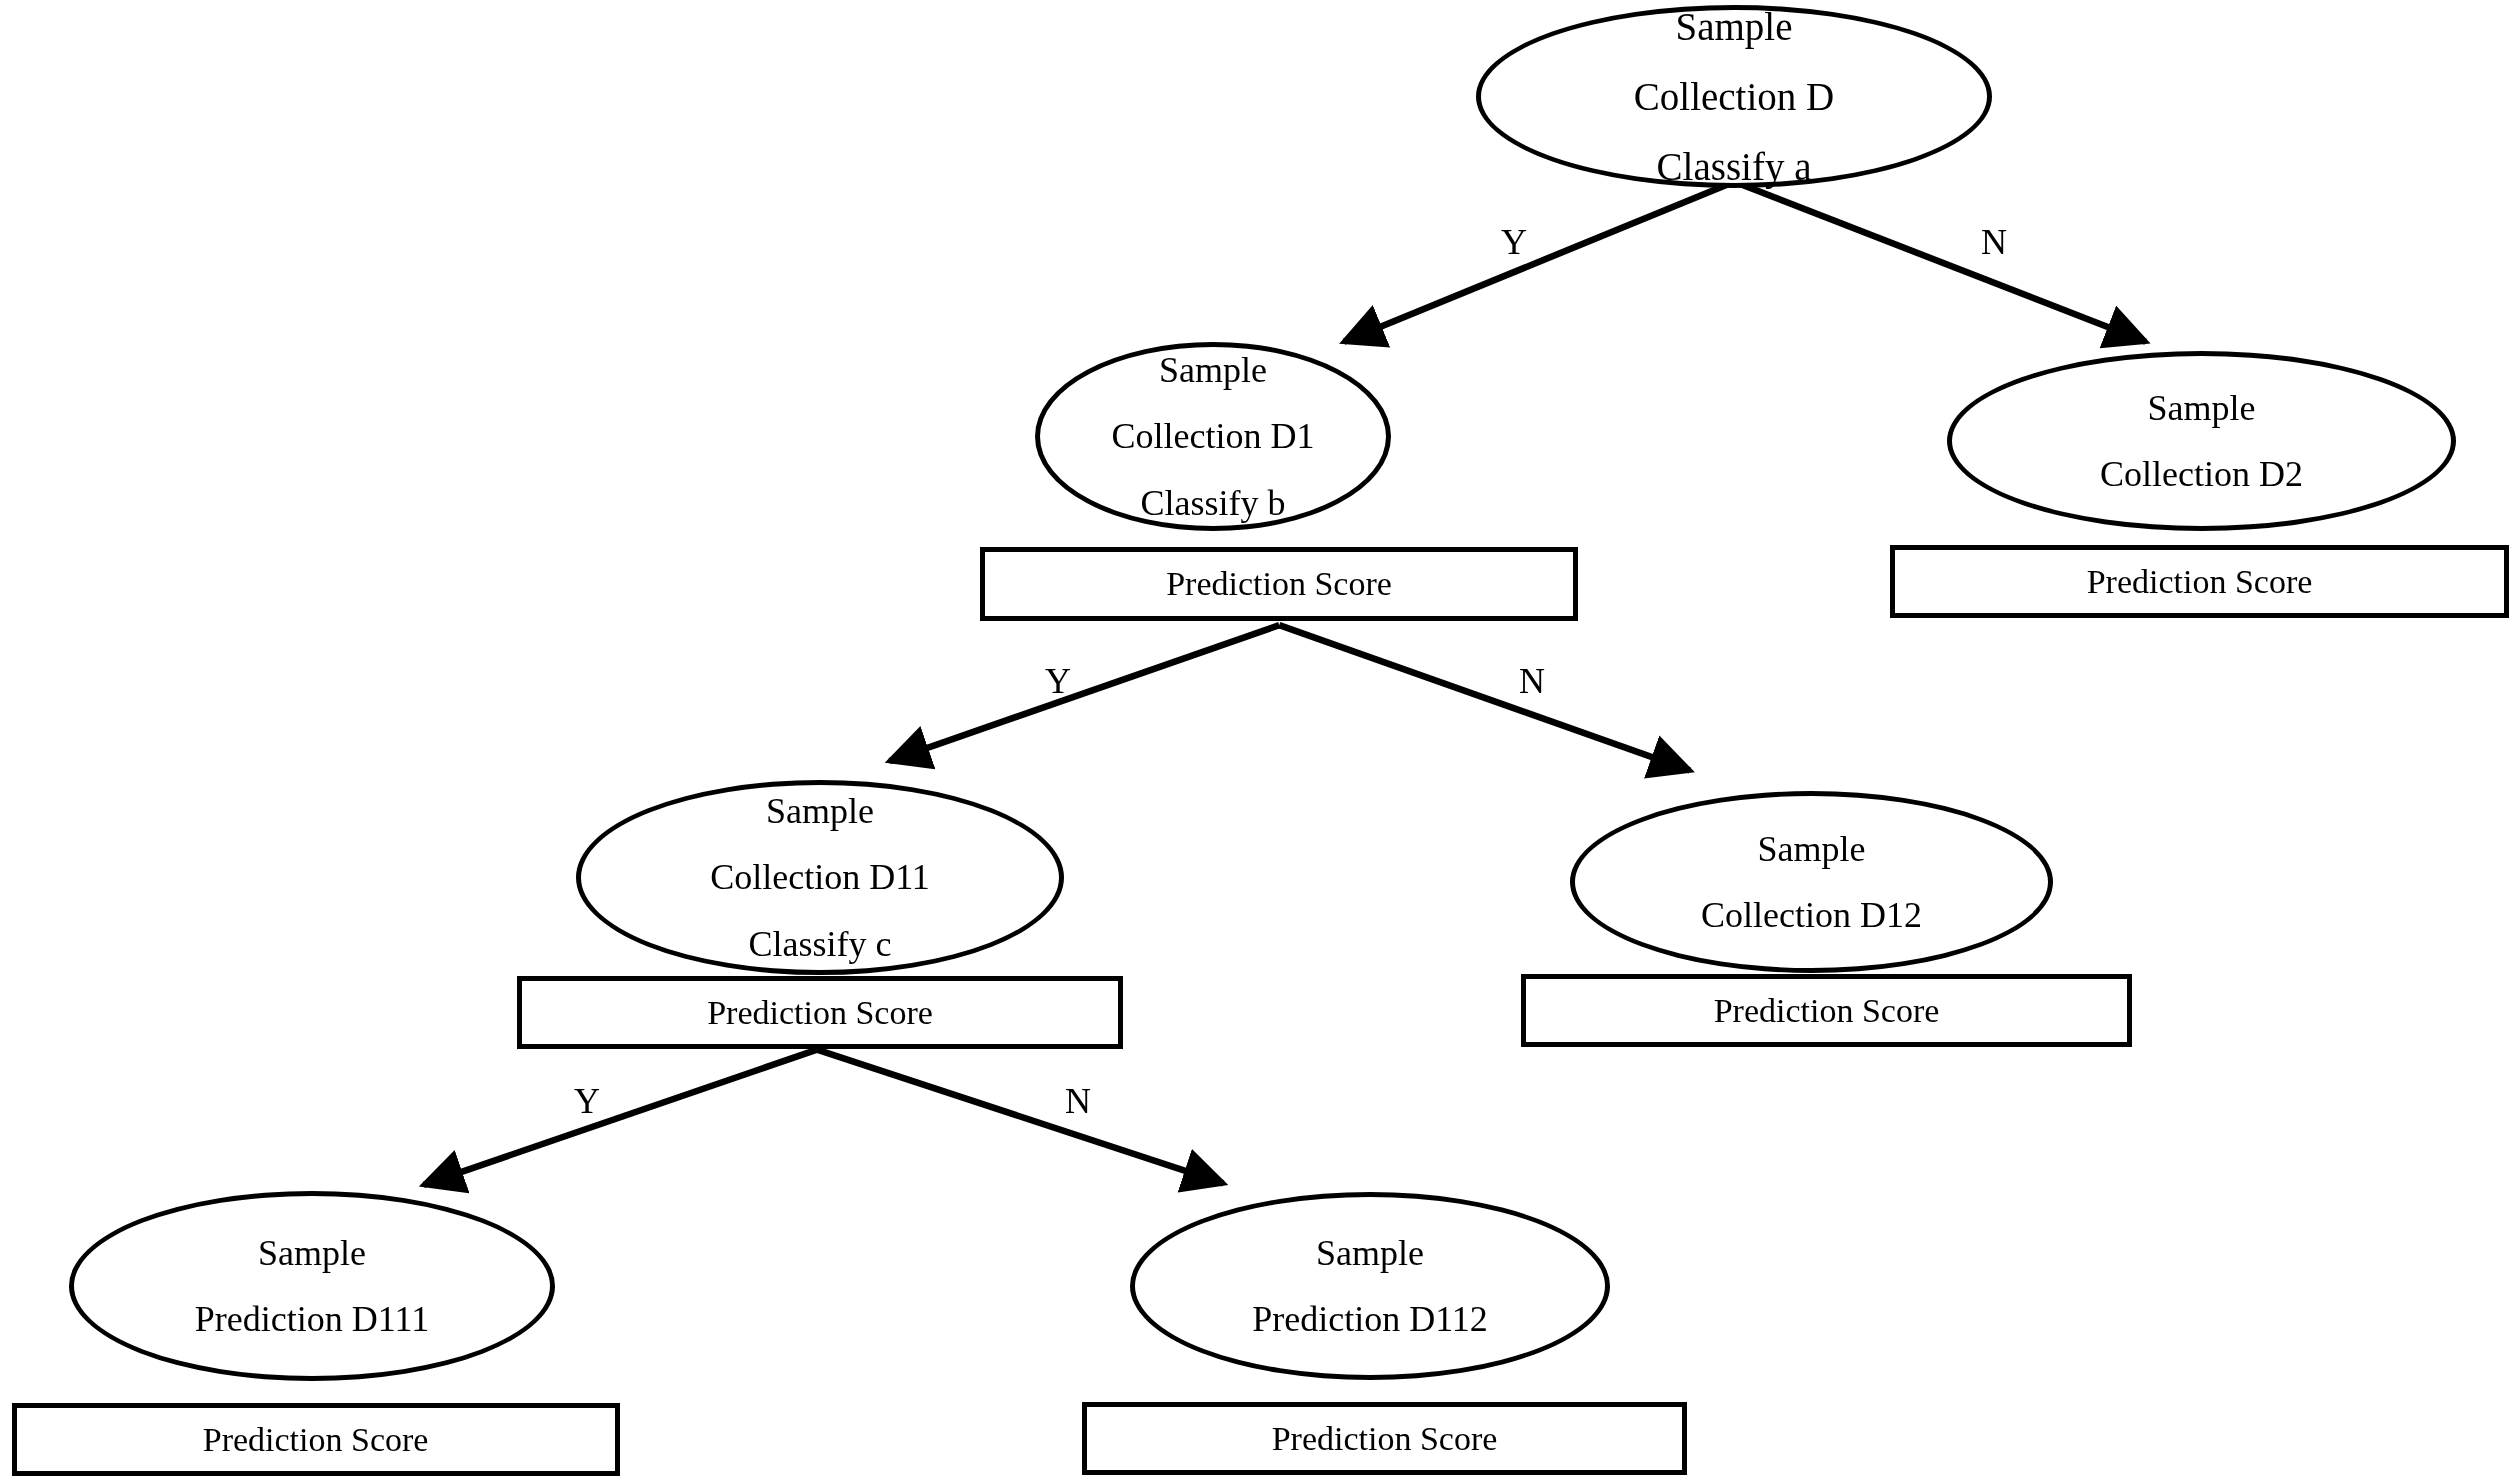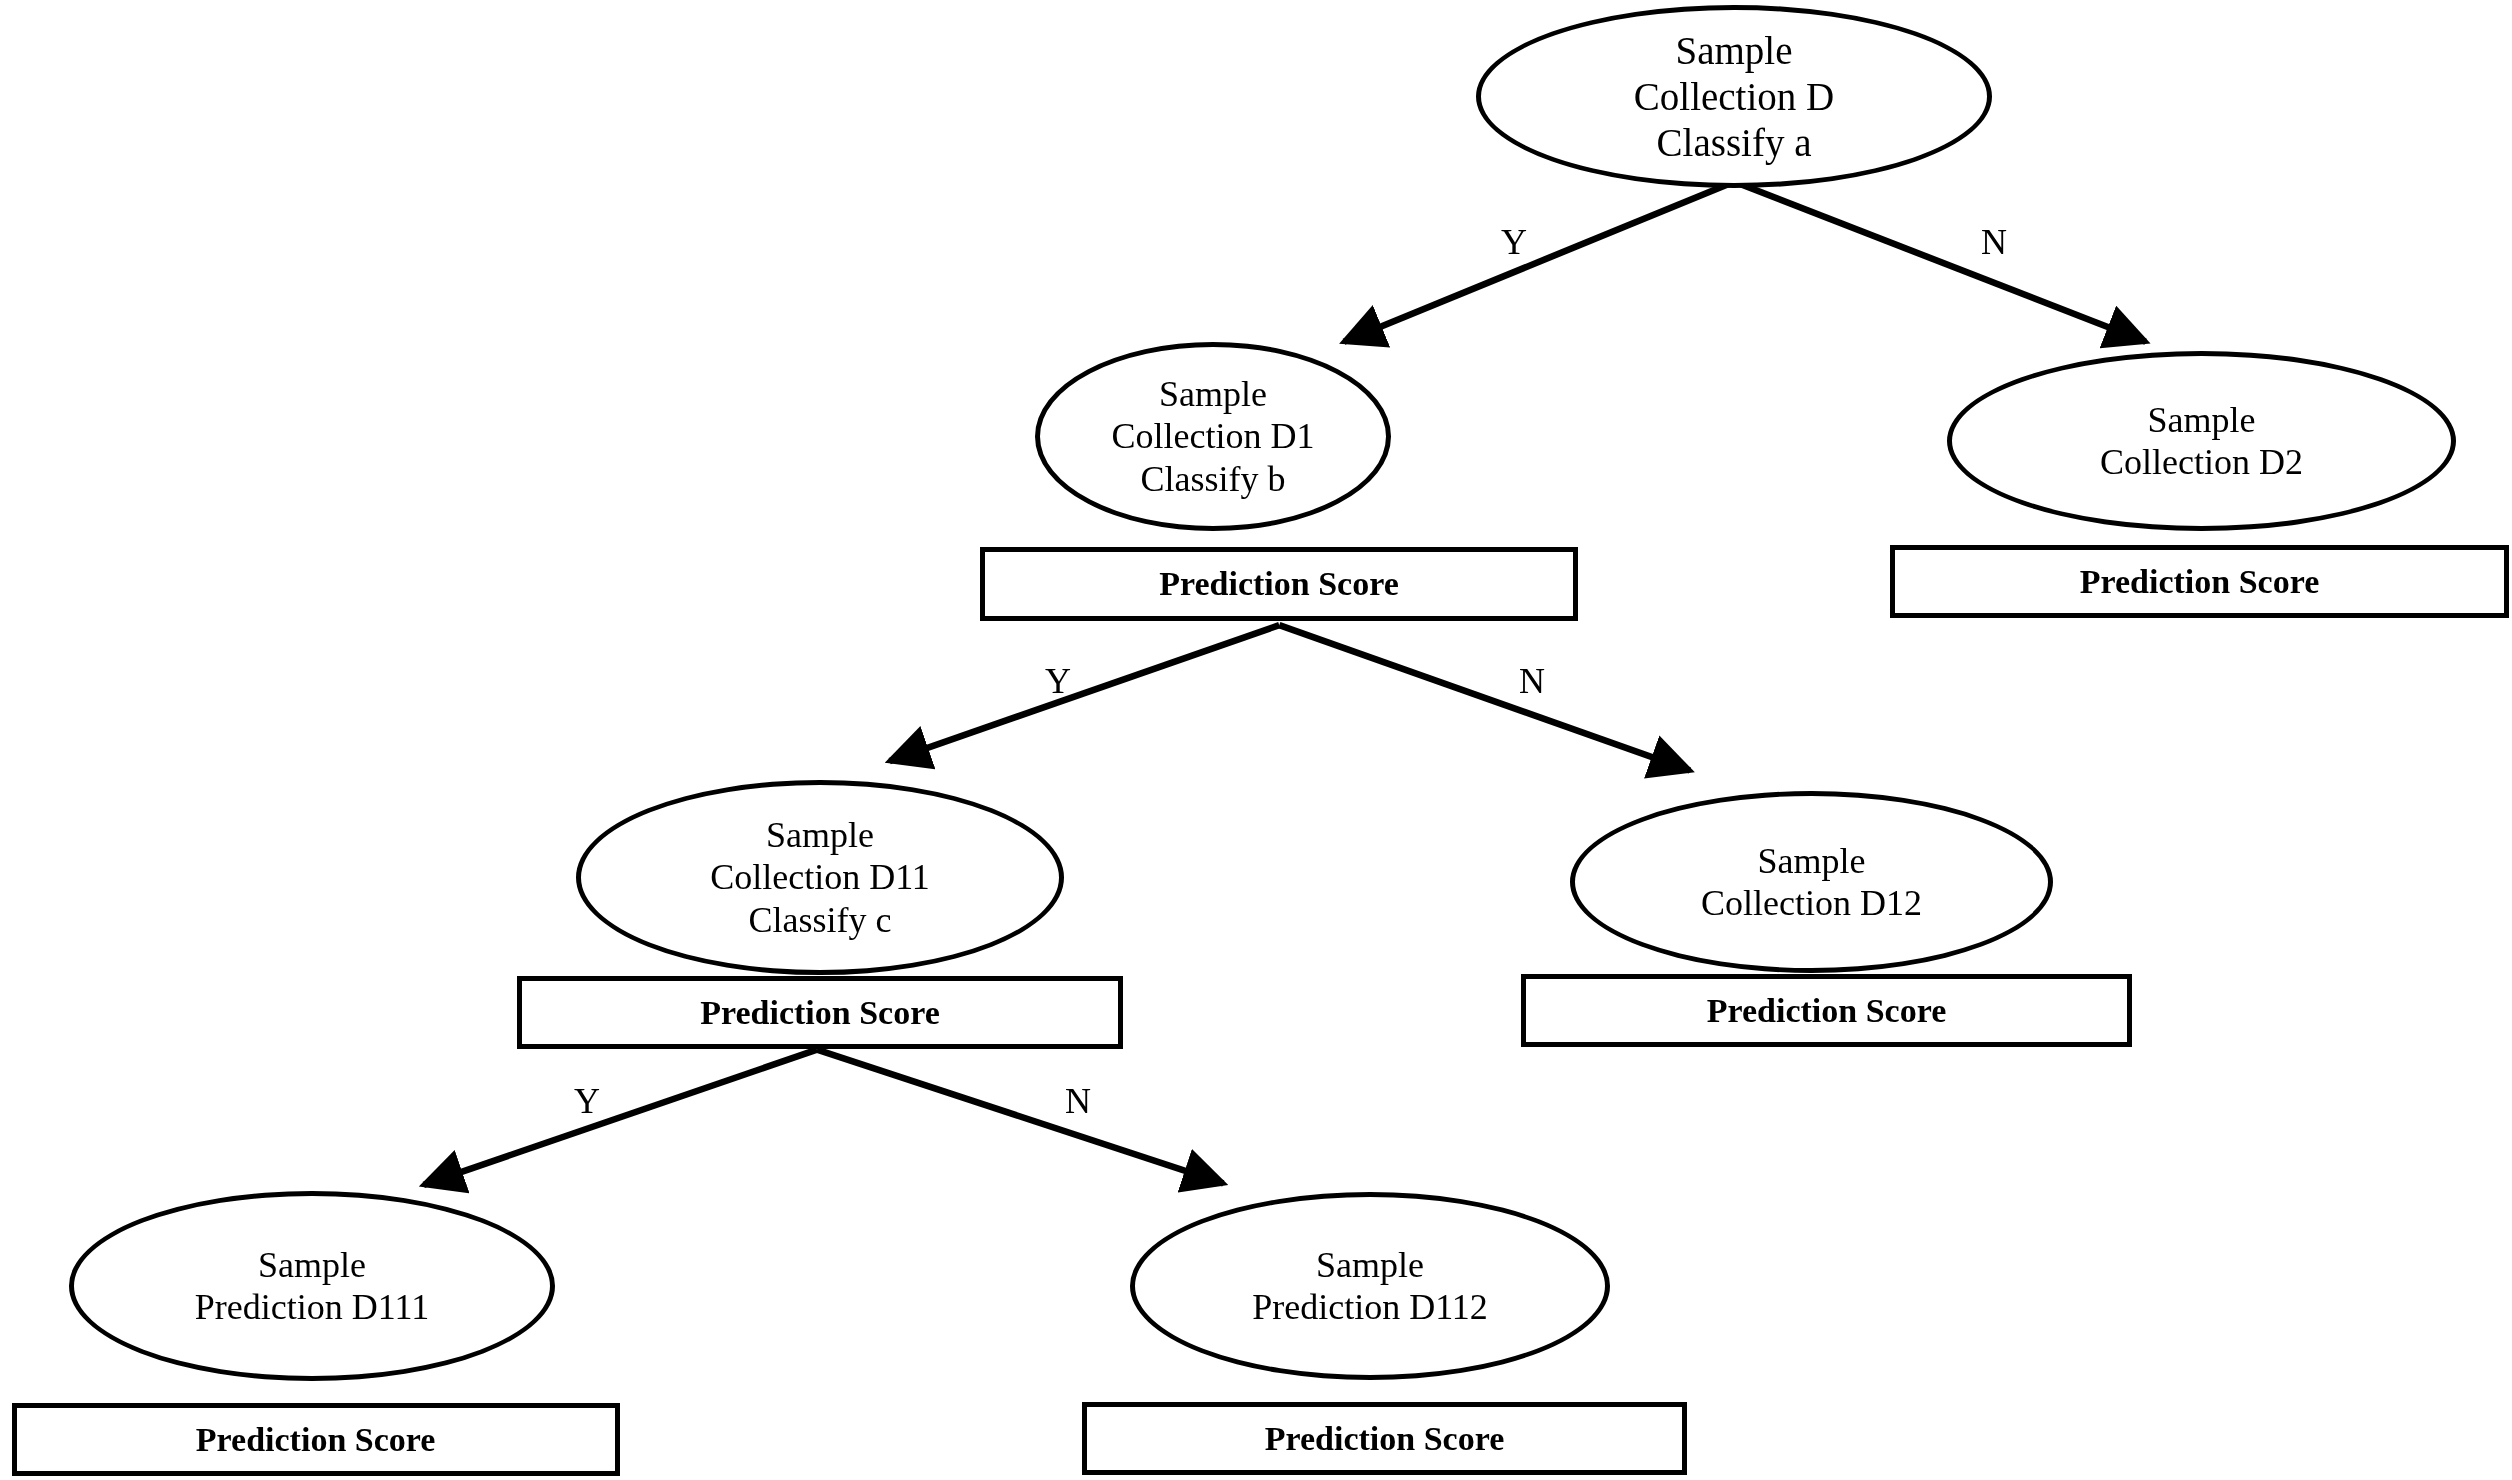--- a/index.html
+++ b/index.html
@@ -30,40 +30,40 @@
   .node {
     position: absolute;
     box-sizing: border-box;
     display: flex;
     flex-direction: column;
     align-items: center;
     justify-content: center;
     text-align: center;
     color: #000000;
     background: #ffffff;
+    gap: 24px;
   }
   .ellipse {
     border: 5.1px solid #000000;
     border-radius: 50%;
   }
   .ellipse .line {
     line-height: 1.18;
     white-space: nowrap;
   }
   .scorebox {
     border: 5.1px solid #000000;
     background: #ffffff;
     display: flex;
     align-items: center;
     justify-content: center;
   }
   .scorebox .line {
     white-space: nowrap;
     line-height: 1;
-    font-weight: bold;
   }
   .edge-label {
     position: absolute;
     color: #000000;
     line-height: 1;
     white-space: nowrap;
   }
 </style>
 </head>
 <body>

